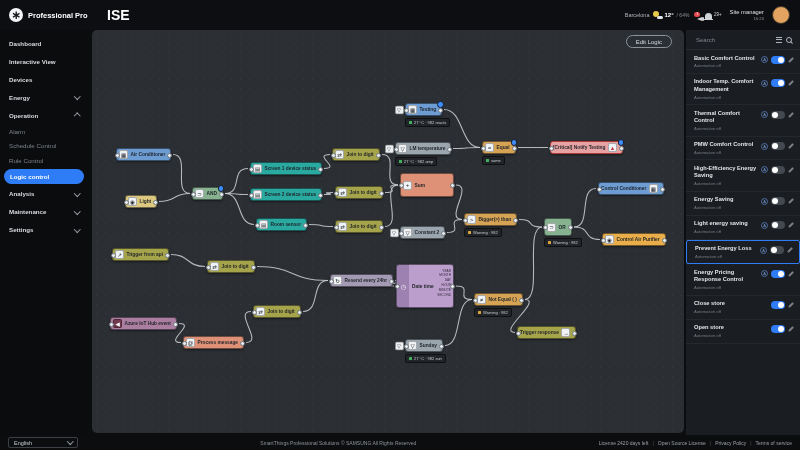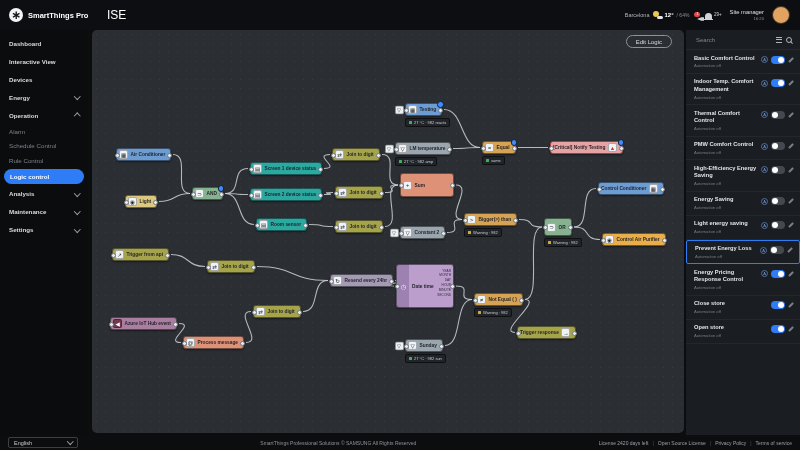--- a/index.html
+++ b/index.html
@@ -3,21 +3,21 @@
 <meta charset="utf-8">
 <style>
   html,body{margin:0;padding:0;background:#0c0d0f;width:800px;height:450px;overflow:hidden;
     font-family:"Liberation Sans","DejaVu Sans",sans-serif;-webkit-font-smoothing:antialiased;}
   .app{position:relative;width:800px;height:450px;}
 
   
   .topbar{position:absolute;left:0;top:0;width:800px;height:30px;background:#0d0e11;display:flex;align-items:center;z-index:5;}
   .brand{display:flex;align-items:center;gap:5px;width:88px;padding-left:9px;font-size:7.5px;font-weight:700;color:#fff;}
   .logo{width:14px;height:14px;border-radius:50%;background:#f2f4f6;color:#17191c;display:flex;align-items:center;justify-content:center;font-size:12px;flex:none;}
-  .pagetitle{font-size:12px;font-weight:400;color:#fff;margin-left:10px;}
+  .pagetitle{font-size:14px;font-weight:700;color:#fff;margin-left:10px;}
   .topright{margin-left:auto;display:flex;align-items:center;gap:8px;padding-right:10px;}
   .wxgroup{display:flex;align-items:center;gap:3px;}
   .city{font-size:5.5px;color:#aeb4ba;}
   .wx{width:9px;height:8px;position:relative;}
   .wx::before{content:"";position:absolute;width:6px;height:6px;border-radius:50%;background:#e9c94d;left:0;top:0;}
   .wx::after{content:"";position:absolute;width:6px;height:3.5px;border-radius:2px;background:#e6e9ec;right:-1px;bottom:0;}
   .temp{font-size:6px;color:#fff;font-weight:700;}
   .hum{font-size:5px;color:#8b9197;}
   .ticon{position:relative;}
   .mega{width:8px;height:8px;position:relative;}
@@ -107,21 +107,21 @@
   .fsep{color:#52575c;}
 </style>
 </head>
 <body>
 
 <div class="app">
 
   <header class="topbar">
     <div class="brand">
       <span class="logo">∗</span>
-      <span>SmartThings Pro</span>
+      <span>Professional Pro</span>
     </div>
     <div class="pagetitle">ISE</div>
     <div class="topright">
       <div class="wxgroup">
         <span class="city">Barcelona</span>
         <span class="wx"></span>
         <span class="temp">12°</span>
         <span class="hum">/ 64%</span>
       </div>
       <div class="ticon">

